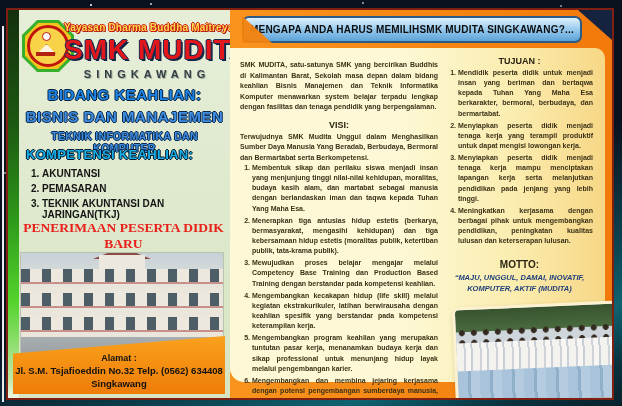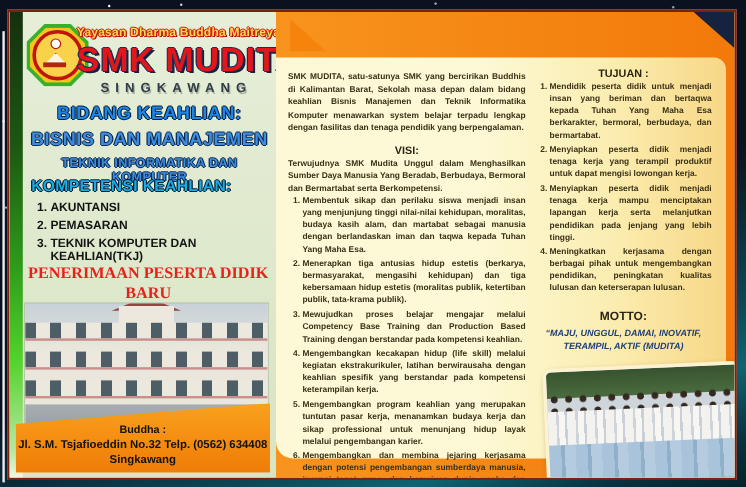--- a/index.html
+++ b/index.html
@@ -129,47 +129,50 @@
       <div class="bidang-title">BIDANG KEAHLIAN:</div>
       <div class="bidang-item1">BISNIS DAN MANAJEMEN</div>
       <div class="bidang-item2">TEKNIK INFORMATIKA DAN KOMPUTER</div>
     </div>
 
     <div class="kompetensi">
       <div class="kompetensi-title">KOMPETENSI KEAHLIAN:</div>
       <ol>
         <li>AKUNTANSI</li>
         <li>PEMASARAN</li>
-        <li>TEKNIK KOMPUTER DAN KEAHLIAN(TKJ)</li>
+        <li>TEKNIK AKUNTANSI DAN JARINGAN(TKJ)</li>
       </ol>
     </div>
 
     <div class="admission">
       <div class="admission-1">PENERIMAAN  PESERTA DIDIK BARU</div>
       <div class="admission-2">TAHUN PELAJARAN 2016-2017</div>
     </div>
 
     <div class="building">
       <div class="b-roof"></div>
       <div class="b-tower"></div>
       <div class="b-row b-row1"></div>
       <div class="b-row b-row2"></div>
       <div class="b-row b-row3"></div>
       <div class="b-yard"></div>
     </div>
 
     <div class="address">
-      <div class="addr-label">Buddha :</div>
+      <div class="addr-label">Alamat :</div>
       <div class="addr-street">Jl. S.M. Tsjafioeddin No.32 Telp. (0562) 634408</div>
       <div class="addr-city">Singkawang</div>
     </div>
   </div>
 
   <div class="right-panel">
     <div class="corner-tri"></div>
+    <div class="ribbon">
+      <span class="ribbon-text">MENGAPA ANDA HARUS MEMILIHSMK MUDITA SINGKAWANG?...</span>
+    </div>
     <div class="ribbon-notch"></div>
 
     <div class="cream">
 
       <div class="col-left">
         <div class="body-text">SMK MUDITA, satu-satunya SMK yang bercirikan Buddhis di Kalimantan Barat,  Sekolah masa depan dalam bidang keahlian Bisnis Manajemen dan Teknik Informatika Komputer menawarkan system belajar terpadu lengkap dengan fasilitas dan tenaga pendidik yang berpengalaman.</div>
         <div class="sec-title">VISI:</div>
         <div class="body-text">Terwujudnya  SMK Mudita Unggul dalam Menghasilkan Sumber Daya Manusia Yang Beradab, Berbudaya, Bermoral dan Bermartabat serta Berkompetensi.</div>
         <ol class="plist">
           <li>Membentuk sikap dan perilaku siswa menjadi insan yang menjunjung tinggi nilai-nilai kehidupan, moralitas, budaya kasih alam, dan martabat sebagai manusia dengan berlandaskan iman dan taqwa kepada Tuhan Yang Maha Esa.</li>
@@ -184,21 +187,21 @@
 
       <div class="col-right">
         <div class="sec-title" style="margin-top:0;">TUJUAN :</div>
         <ol class="plist">
           <li>Mendidik peserta didik untuk menjadi insan yang beriman dan bertaqwa kepada Tuhan Yang Maha Esa berkarakter, bermoral, berbudaya, dan bermartabat.</li>
           <li>Menyiapkan peserta didik menjadi tenaga kerja yang terampil produktif untuk dapat mengisi lowongan kerja.</li>
           <li>Menyiapkan peserta didik menjadi tenaga kerja mampu menciptakan lapangan kerja serta melanjutkan pendidikan pada jenjang yang lebih tinggi.</li>
           <li>Meningkatkan kerjasama dengan berbagai pihak untuk mengembangkan pendidikan, peningkatan kualitas lulusan dan keterserapan lulusan.</li>
         </ol>
         <div class="motto-title">MOTTO:</div>
-        <div class="motto-text">“MAJU, UNGGUL, DAMAI, INOVATIF, TERAMPIL, AKTIF (MUDITA)</div>
+        <div class="motto-text">“MAJU, UNGGUL, DAMAI, INOVATIF, KOMPUTER, AKTIF (MUDITA)</div>
 
         <div class="students-frame">
           <div class="students">
             <div class="s-trees"></div>
             <div class="s-heads"></div>
             <div class="s-shirts"></div>
             <div class="s-bottoms"></div>
             <div class="s-ground"></div>
           </div>
         </div>

